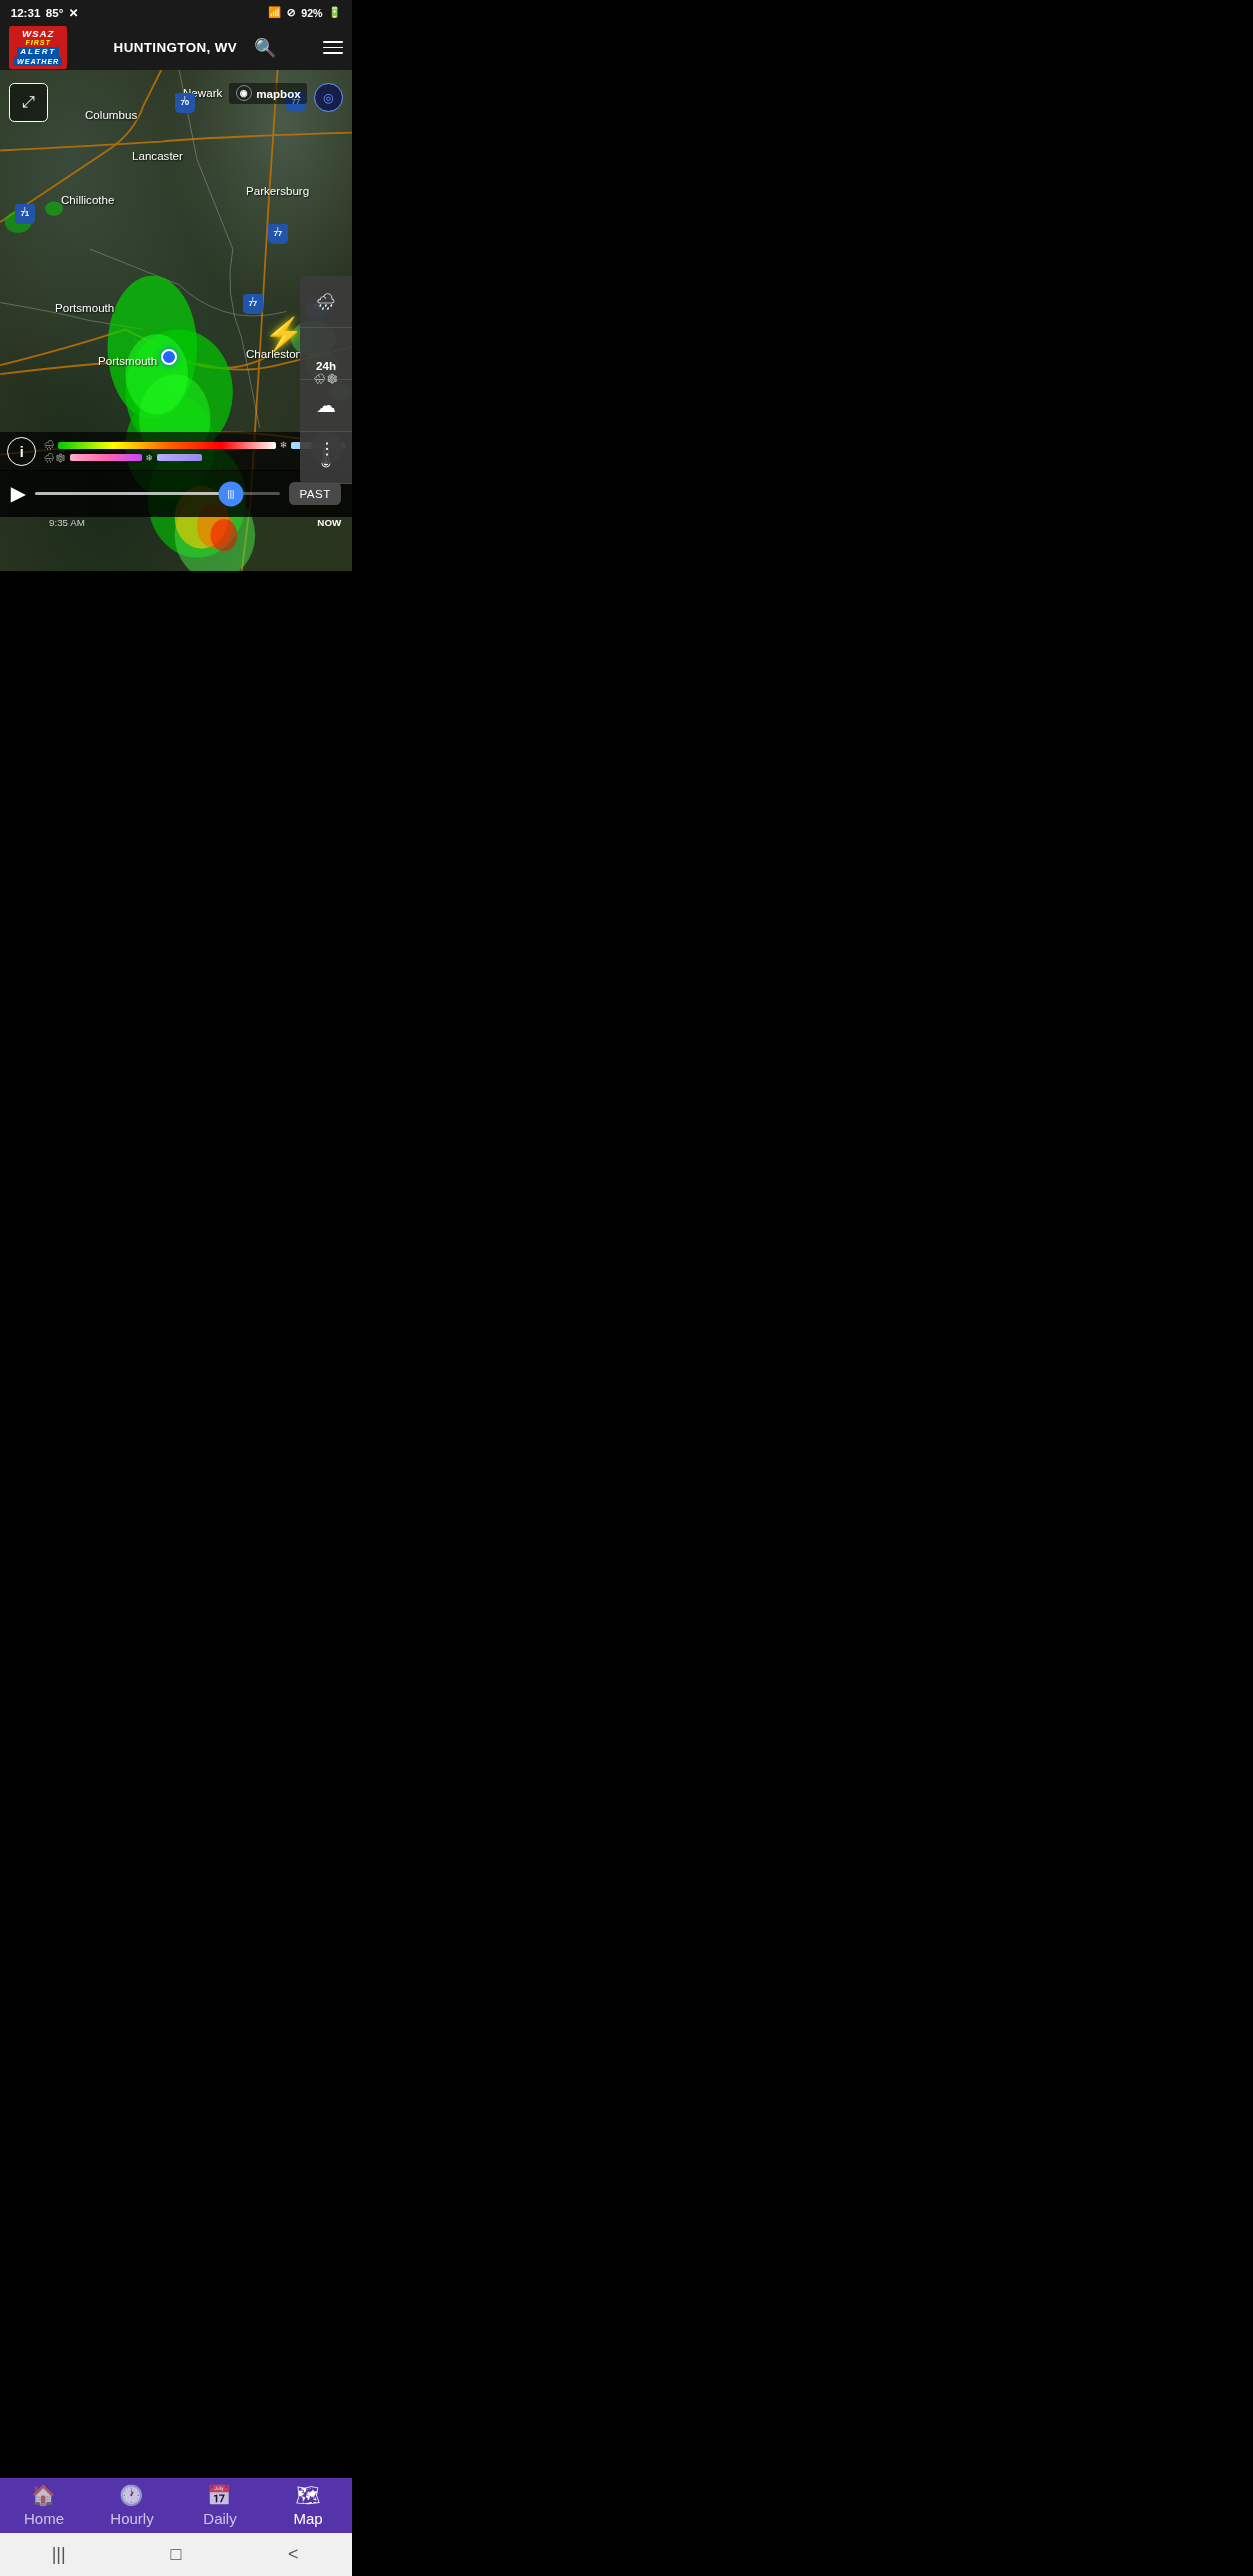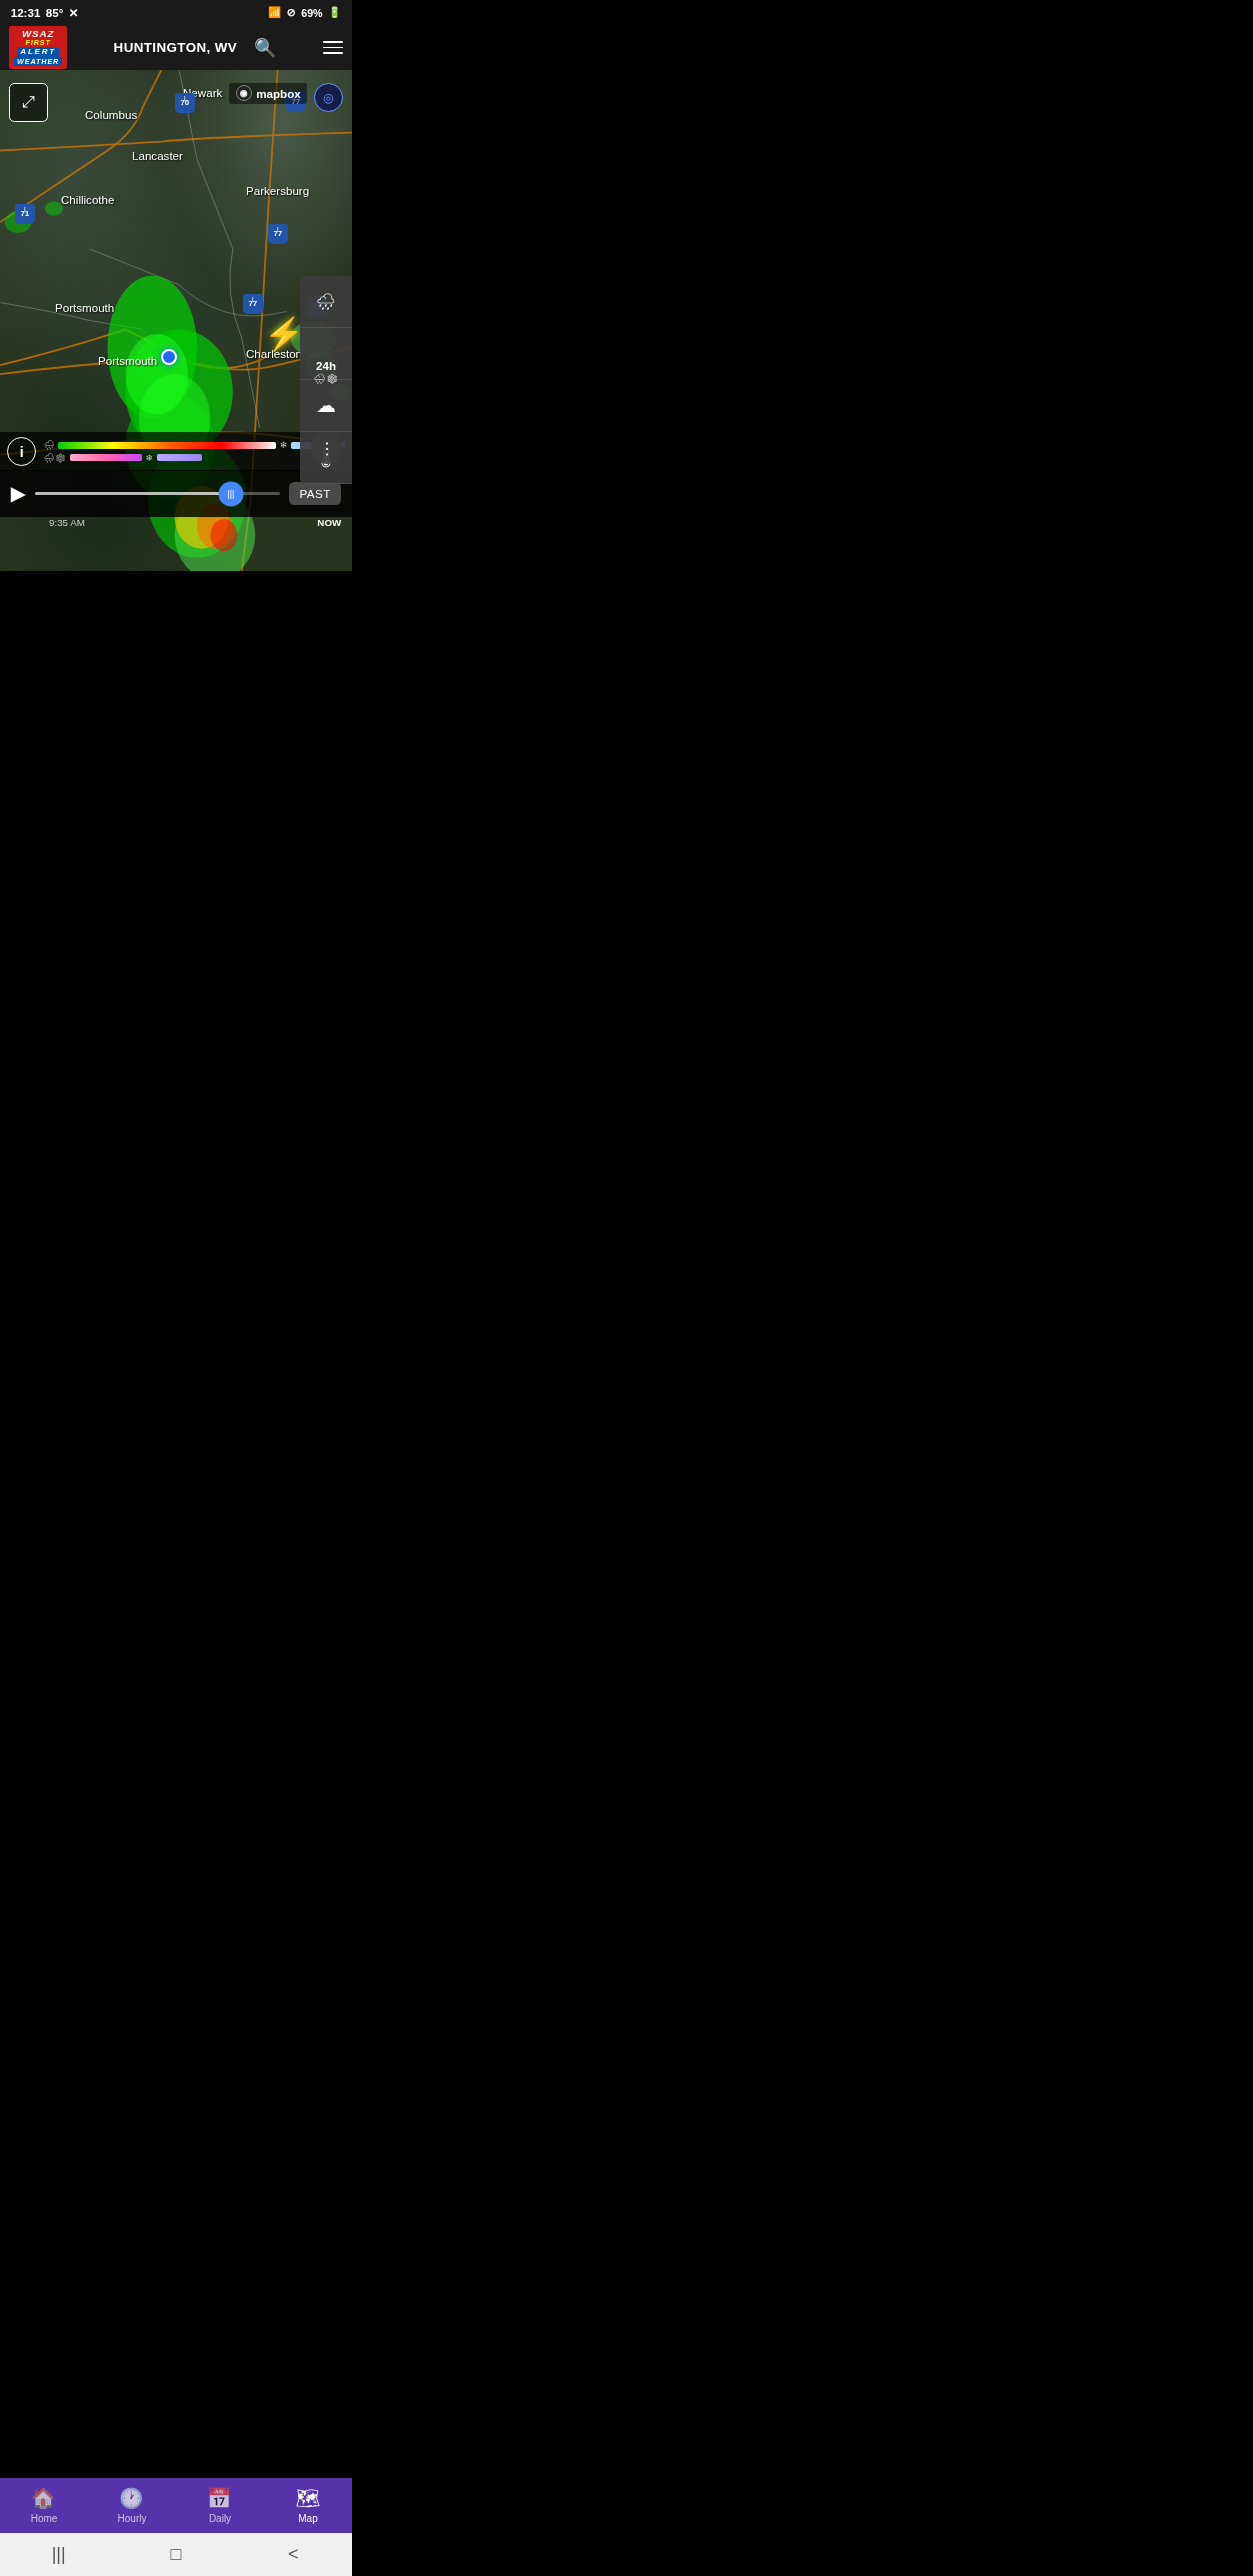--- a/index.html
+++ b/index.html
@@ -481,21 +481,21 @@
       cursor: pointer;
       flex: 1;
     }
     .nav-item.active {
       color: #fff;
     }
     .nav-icon {
       font-size: 19.7px;
     }
     .nav-label {
-      font-size: 10px;
+      font-size: 15px;
     }
 
     
     .system-nav {
       position: fixed;
       bottom: 0;
       left: 0;
       width: 352px;
       height: 43px;
       background: #f0f0f0;
@@ -519,21 +519,21 @@
 
 <div class="status-bar">
   <div class="status-left">
     <span>12:31</span>
     <span>85°</span>
     <span>✕</span>
   </div>
   <div class="status-right">
     <span>📶</span>
     <span>⊘</span>
-    <span>69%</span>
+    <span>92%</span>
     <span>🔋</span>
   </div>
 </div>
 
 <div class="nav-bar">
   <div class="logo-container">
     <div class="logo-box">
       <span class="logo-wsaz">WSAZ</span>
       <div class="logo-first-alert">
         <span class="logo-first">FIRST</span>

